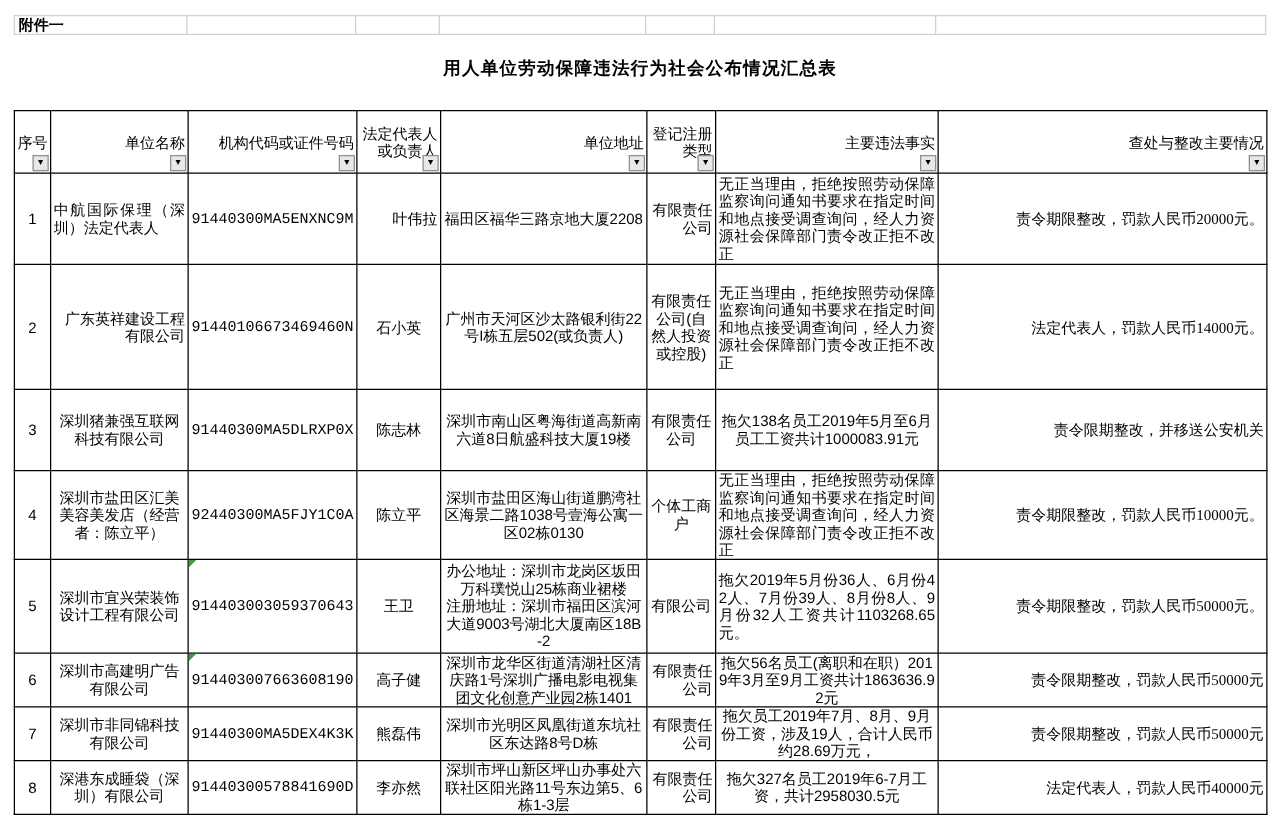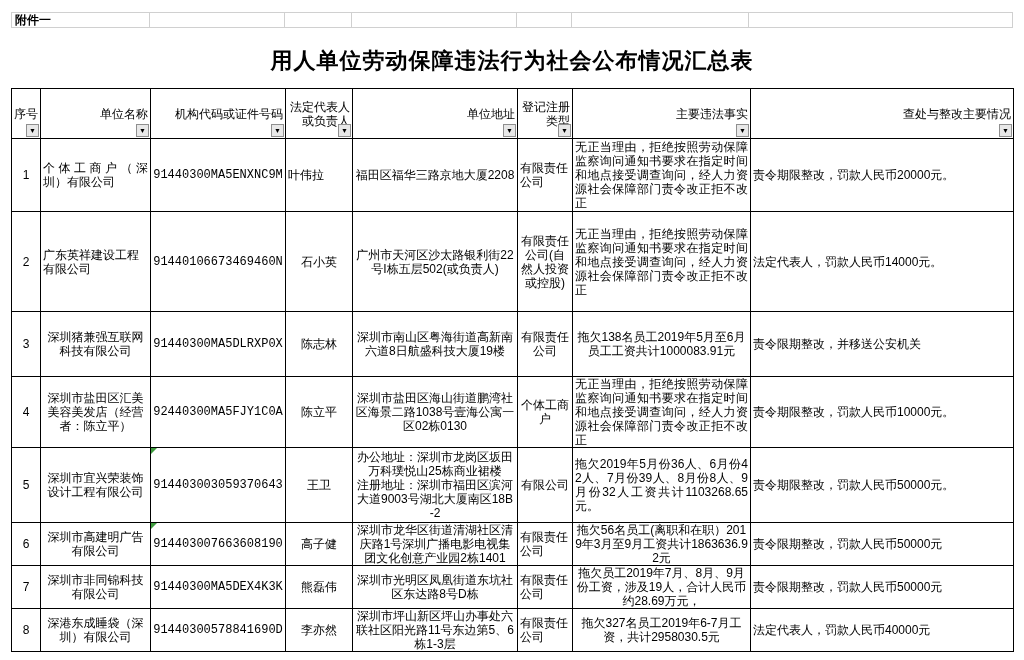--- a/index.html
+++ b/index.html
@@ -7,31 +7,31 @@
   .sheet{position:relative;width:1024px;height:660px;background:#fff;overflow:hidden;}
 
   
   .topstrip{position:absolute;left:11px;top:12px;width:1002px;height:20px;display:flex;box-sizing:border-box;}
   .topstrip .gcell{box-sizing:border-box;border:1px solid #d0d0d0;border-left:none;height:16px;}
   .topstrip .gcell:first-child{border-left:1px solid #d0d0d0;}
   .attach{font-weight:bold;font-size:12px;line-height:14px;padding-left:3px;white-space:nowrap;}
 
   
   .title{position:absolute;left:11px;top:46px;width:1002px;text-align:center;
-         font-size:22px;font-weight:bold;letter-spacing:1px;}
+         font-size:14px;font-weight:bold;letter-spacing:1px;}
 
   
   table.main{position:absolute;left:11px;top:88px;width:1002px;border-collapse:collapse;table-layout:fixed;}
   table.main th,table.main td{box-sizing:border-box;border:1px solid #000;font-size:12px;line-height:14px;
        padding:0 2px;overflow:hidden;vertical-align:middle;word-break:break-all;}
   table.main th{font-weight:normal;text-align:right;position:relative;height:50px;white-space:pre-line;}
   tr.h1 td{height:73px;} tr.h2 td{height:100px;} tr.h3 td{height:65px;} tr.h4 td{height:70px;}
   tr.h5 td{height:75px;} tr.h6 td{height:42px;} tr.h7 td{height:42px;} tr.h8 td{height:43px;}
   .c{text-align:center;}
-  .l{text-align:left;}
+  .l{text-align:right;font-family:Liberation Serif, serif;}
   .j{text-align:justify;text-justify:inter-ideograph;}
   .pre{white-space:pre-line;}
   .mono{font-family:"Liberation Mono","DejaVu Sans Mono",monospace;font-size:12px;letter-spacing:0;}
   td{position:relative;}
 
   
   .filterbtn{position:absolute;right:1px;bottom:1px;width:13px;height:13px;background:#e8e8e8;
              border:1px solid #8f8f8f;box-sizing:border-box;display:flex;align-items:center;justify-content:center;
              font-size:7px;color:#000;cursor:pointer;line-height:1;}
 
@@ -85,21 +85,21 @@
           <span class="filterbtn">▼</span></th>
         <th><span>主要违法事实</span>
           <span class="filterbtn">▼</span></th>
         <th><span>查处与整改主要情况</span>
           <span class="filterbtn">▼</span></th>
       </tr>
     </thead>
     <tbody>
       <tr class="h1">
         <td class="c">1</td>
-        <td class="j">个体工商户（深圳）有限公司</td>
+        <td class="j">中航国际保理（深圳）法定代表人</td>
         <td class="c mono">91440300MA5ENXNC9M</td>
         <td class="l">叶伟拉</td>
         <td class="c">福田区福华三路京地大厦2208</td>
         <td class="l">有限责任公司</td>
         <td class="j">无正当理由，拒绝按照劳动保障监察询问通知书要求在指定时间和地点接受调查询问，经人力资源社会保障部门责令改正拒不改正</td>
         <td class="l">责令期限整改，罚款人民币20000元。</td>
       </tr>
       <tr class="h2">
         <td class="c">2</td>
         <td class="l">广东英祥建设工程有限公司</td>

